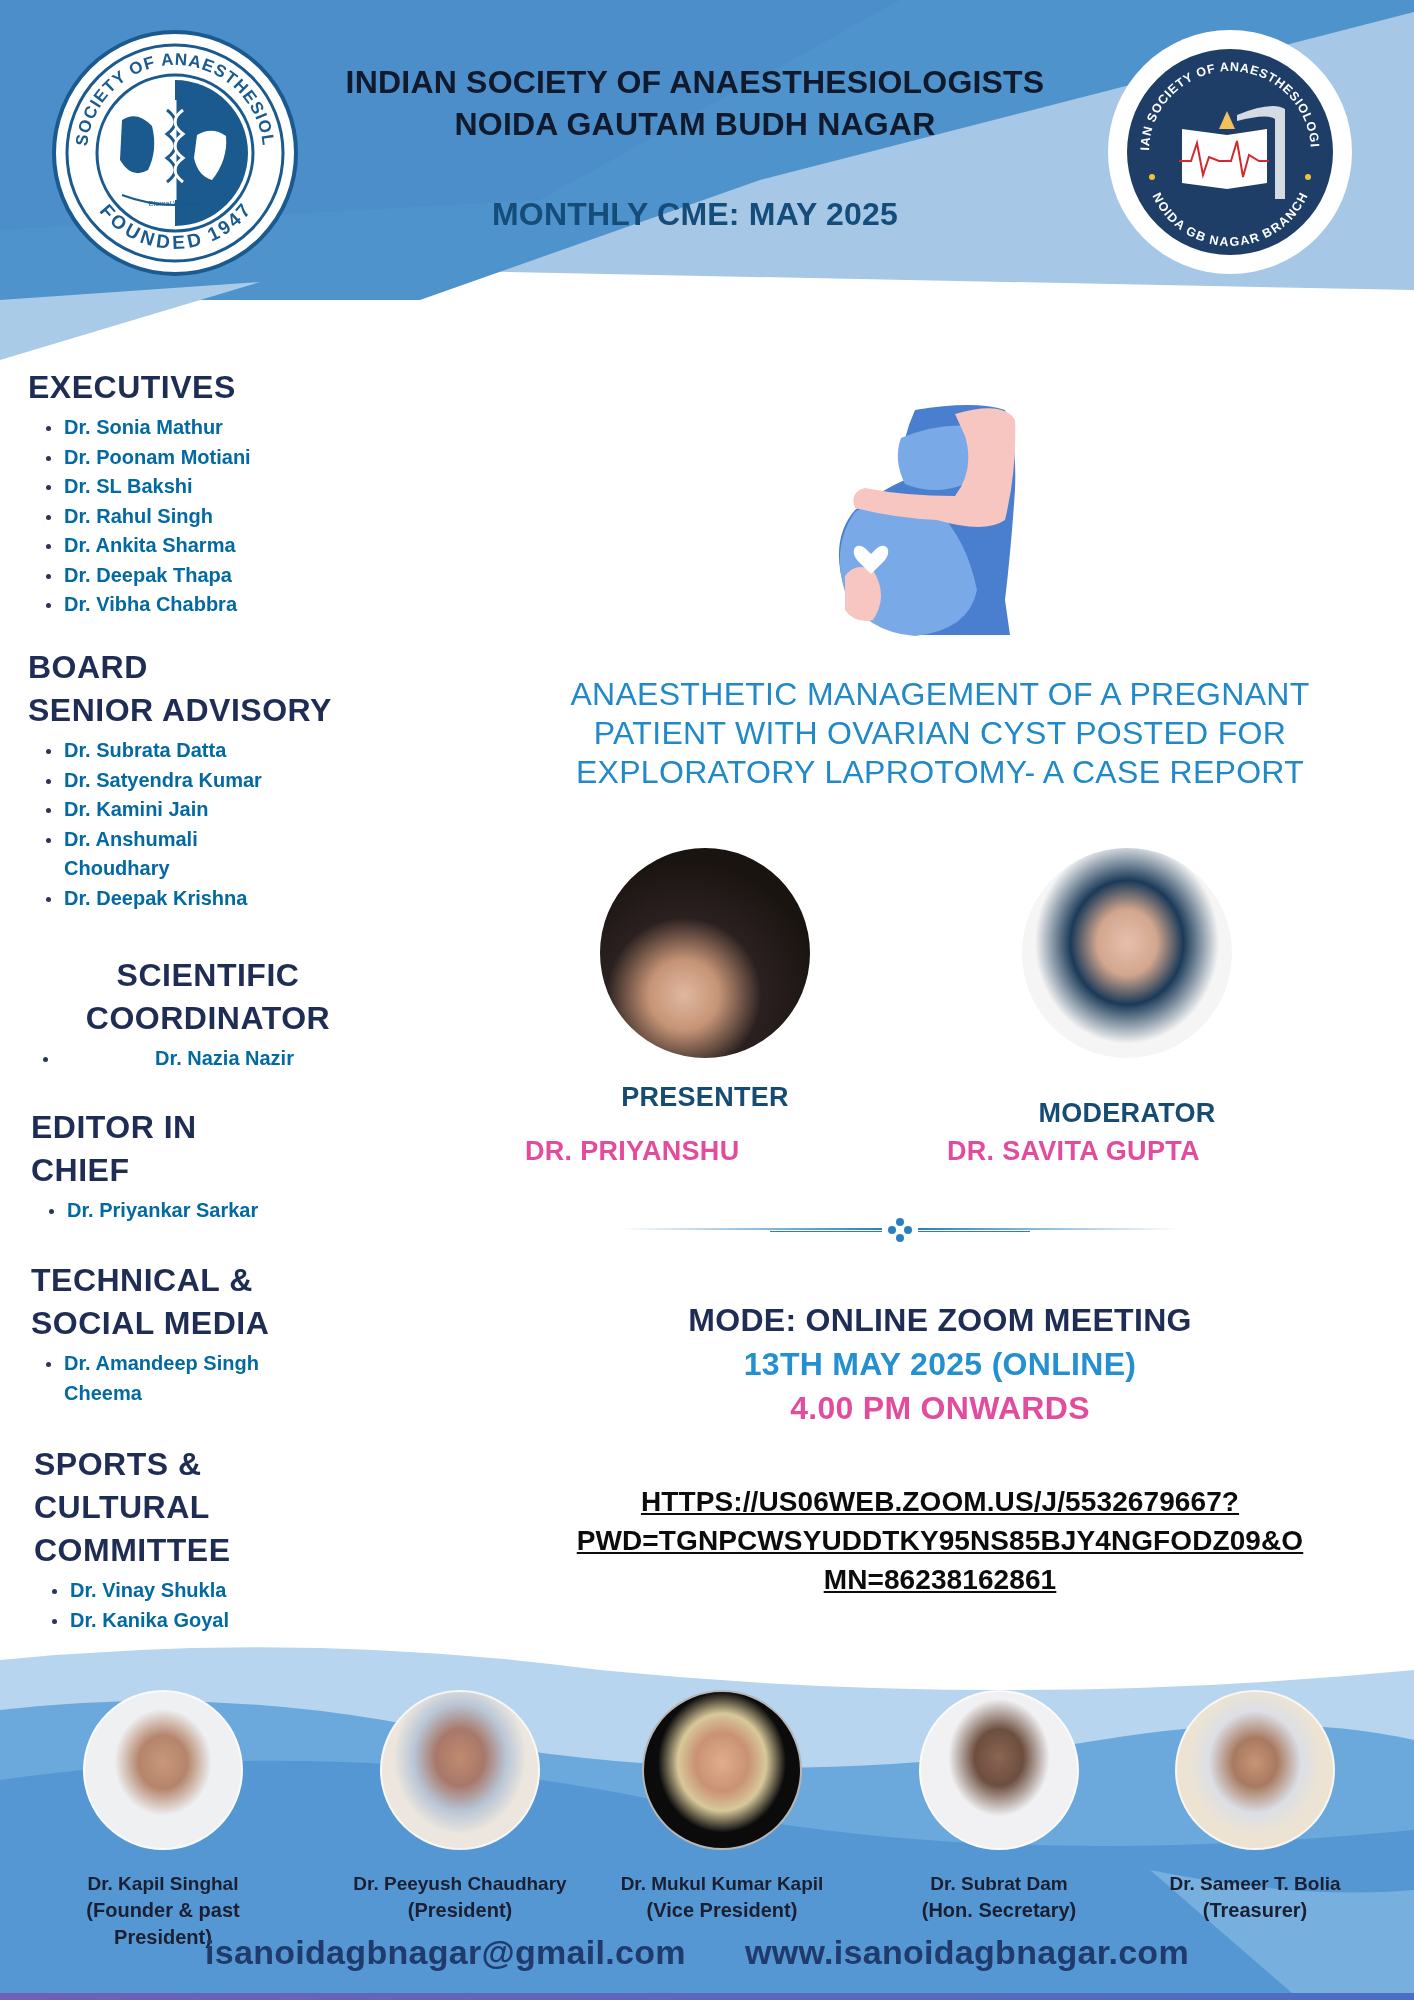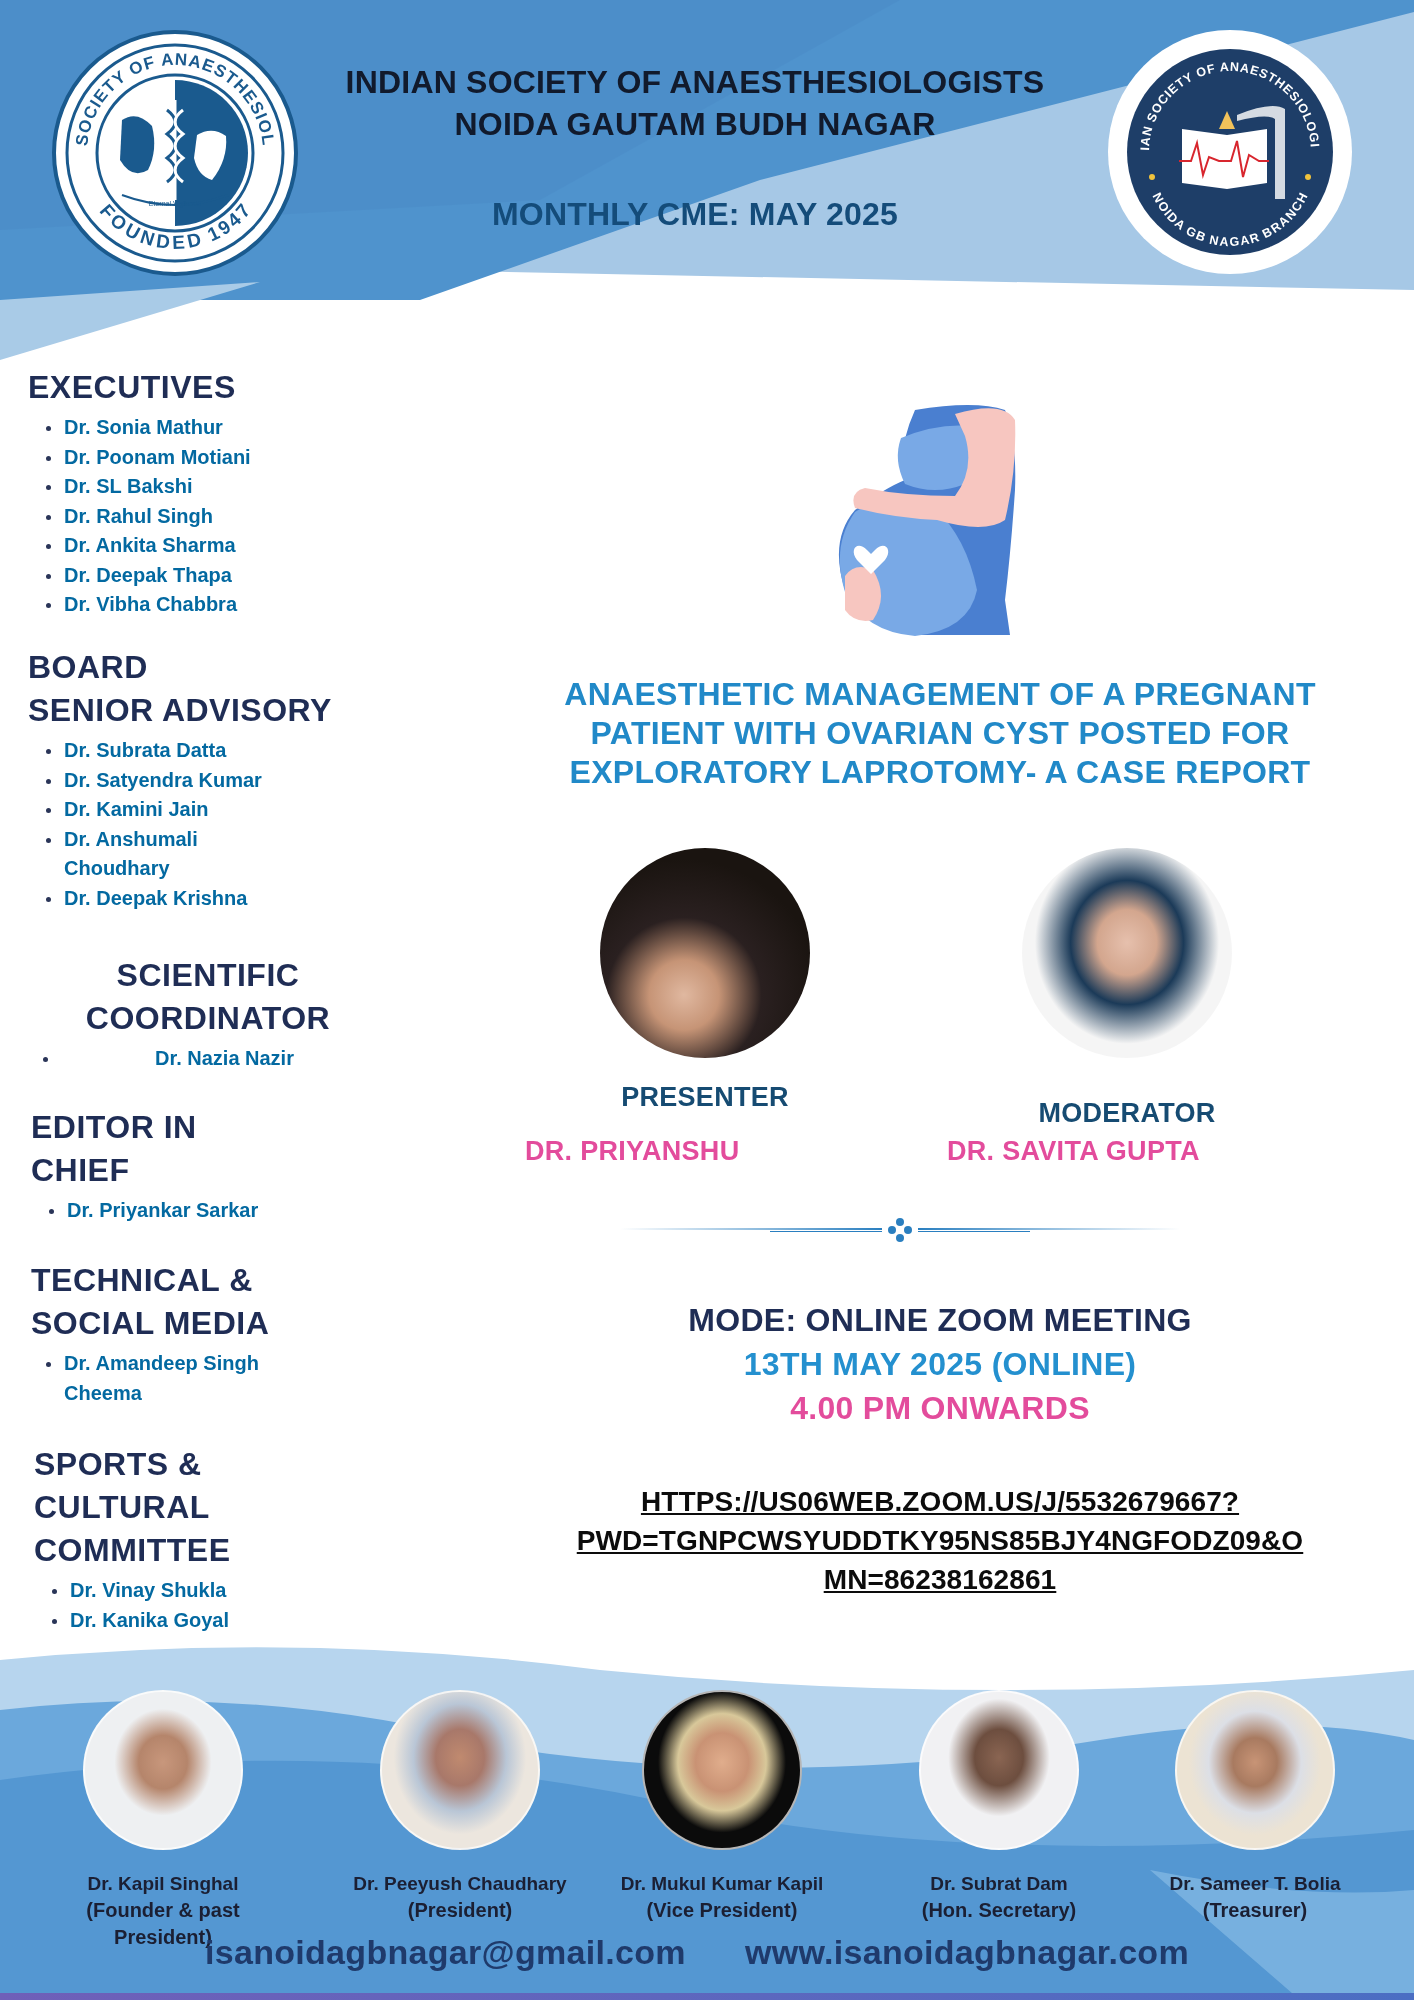--- a/index.html
+++ b/index.html
@@ -48,21 +48,21 @@
       content: ""; position: absolute; left: 18px; top: 13px; width: 5px; height: 5px;
       border-radius: 50%; background: #2a3558;
     }
     .sec { position: absolute; left: 0; width: 360px; }
 
     
     .center-illus { position: absolute; left: 805px; top: 400px; width: 235px; height: 240px; }
 
     .talk-title {
       position: absolute; left: 500px; width: 880px; top: 675px; text-align: center;
-      color: #2189c8; font-size: 32px; font-weight: bold; line-height: 39px;
+      color: #2189c8; font-size: 32px; font-weight: normal; line-height: 39px;
       letter-spacing: 0.3px;
     }
 
     .speaker-photo {
       position: absolute; width: 210px; height: 210px; border-radius: 50%;
       overflow: hidden;
     }
     .sp1 { left: 600px; top: 848px; background: radial-gradient(circle at 40% 70%, #e0b8a0 0%, #c69476 18%, #2a2020 40%, #1a1410 70%); }
     .sp2 { left: 1022px; top: 848px; background: radial-gradient(ellipse at 50% 45%, #e6c0ad 0%, #d3a68e 20%, #1b3a58 38%, #f5f5f5 62%); }
 

